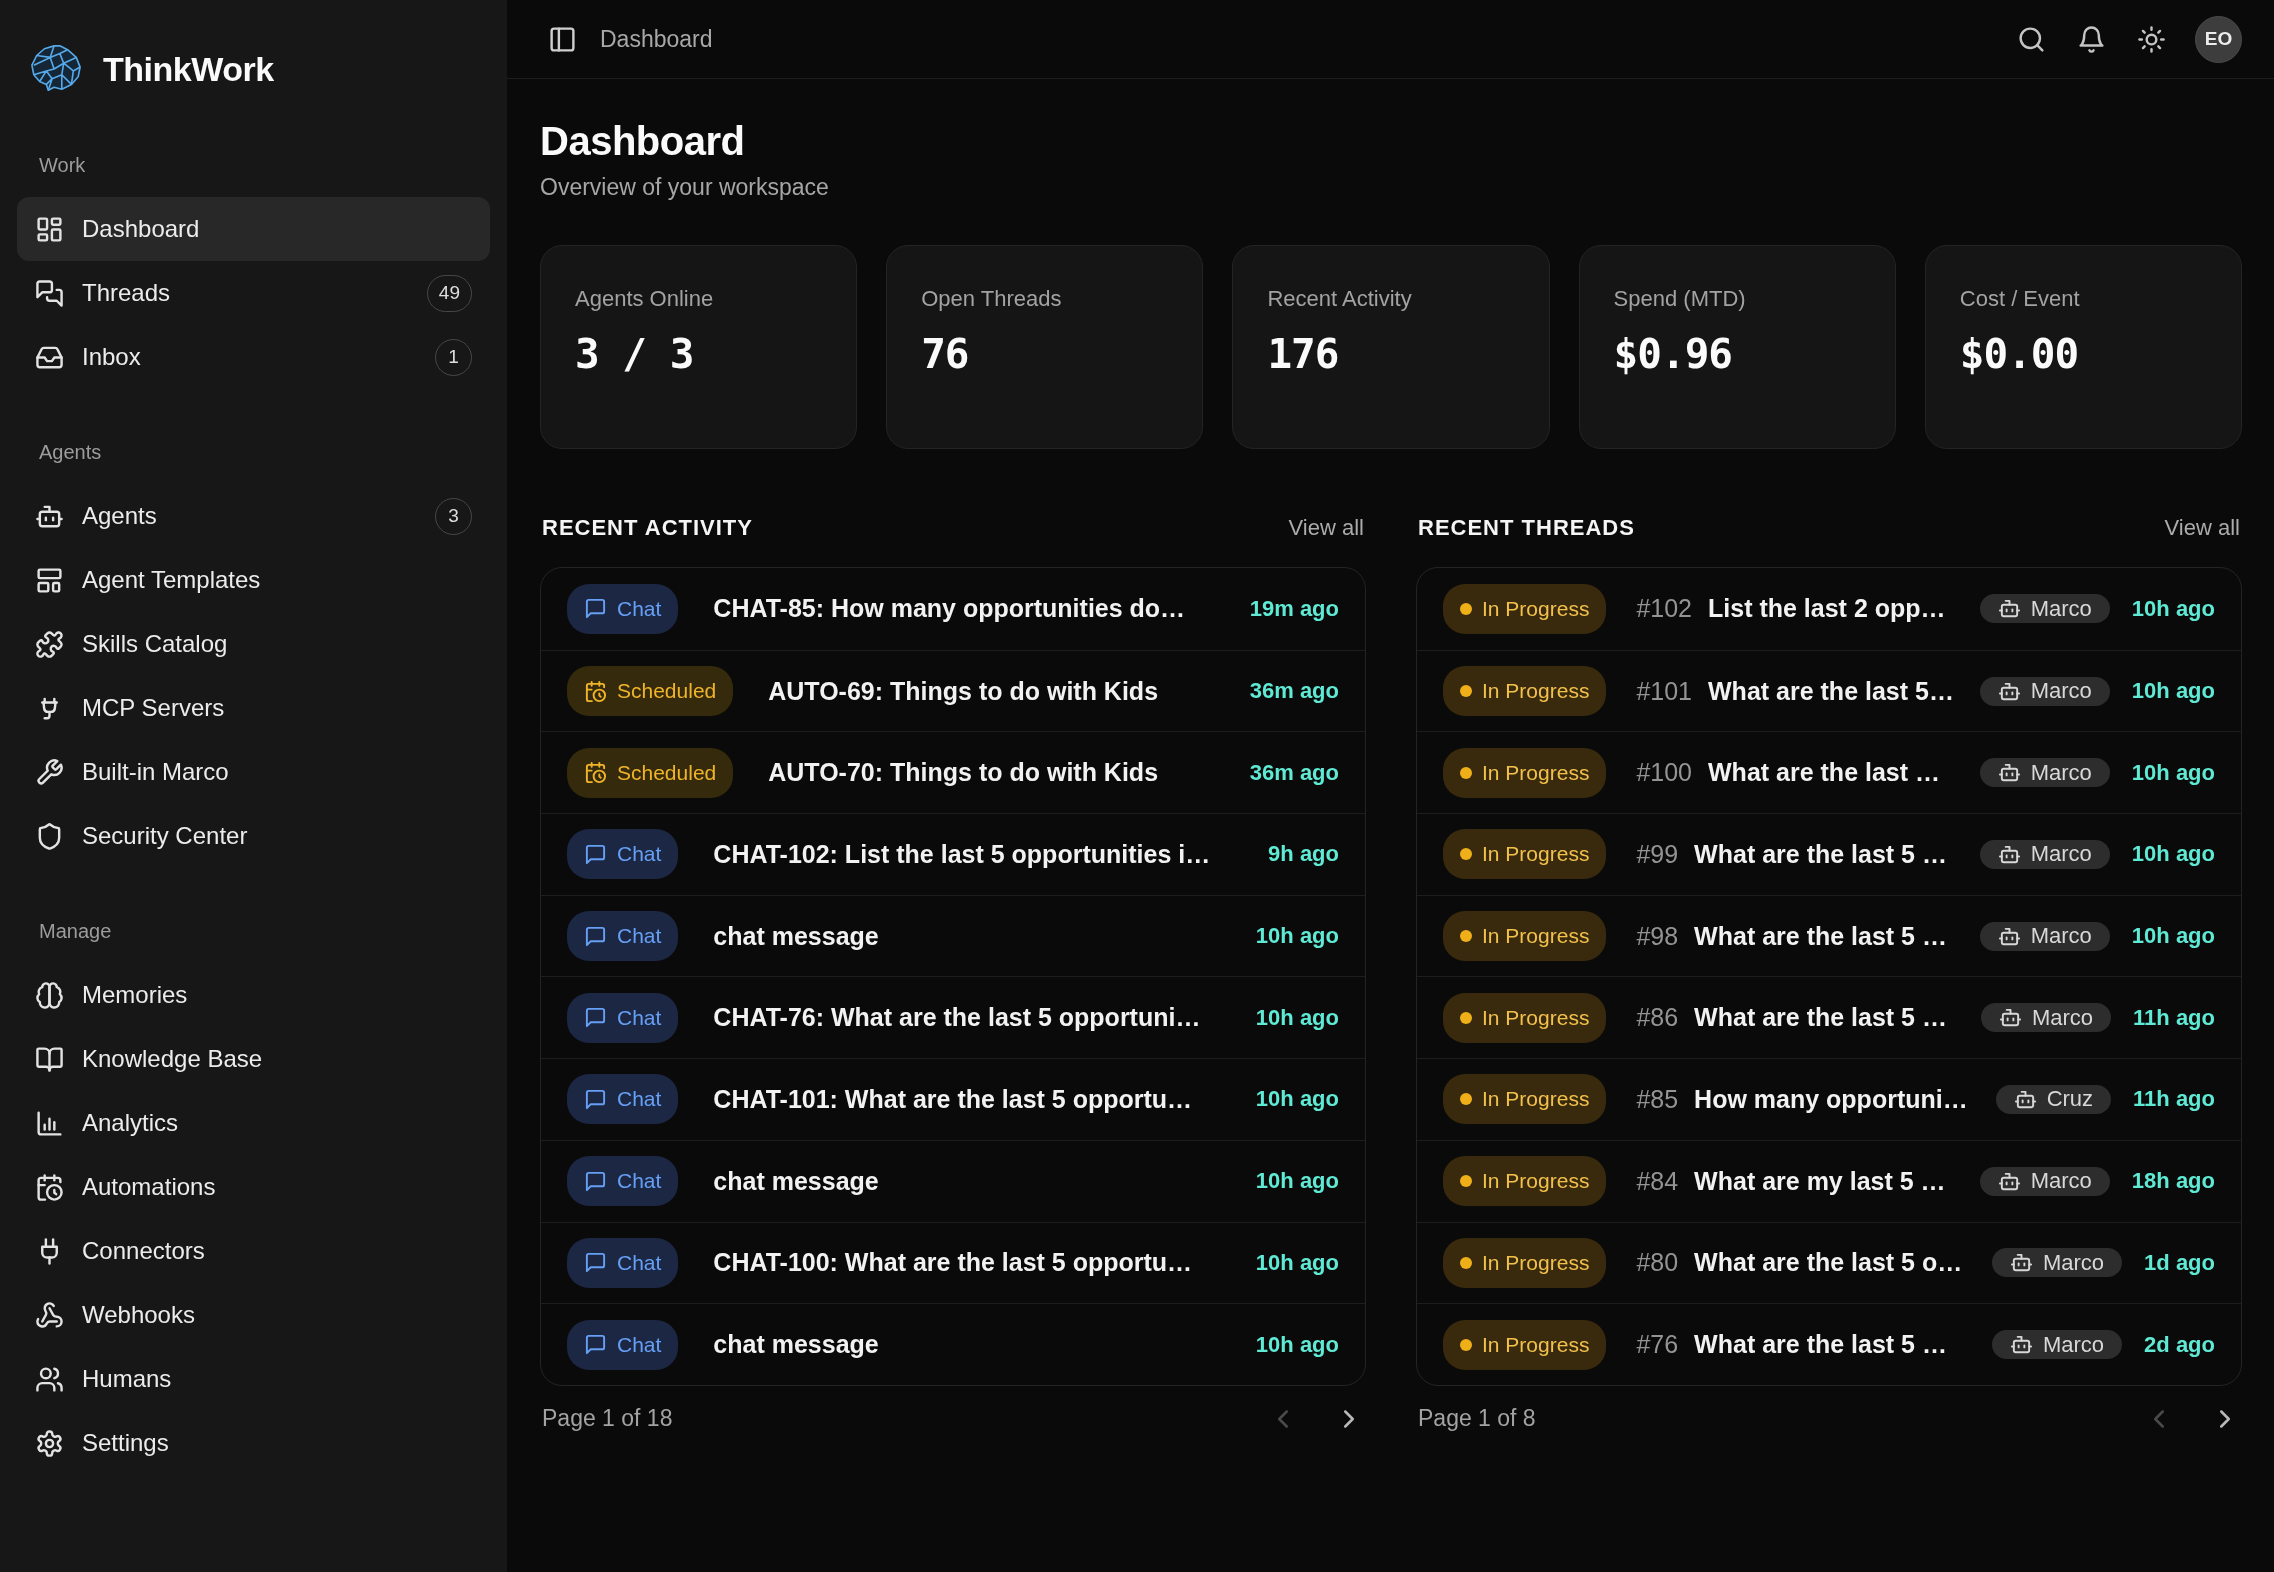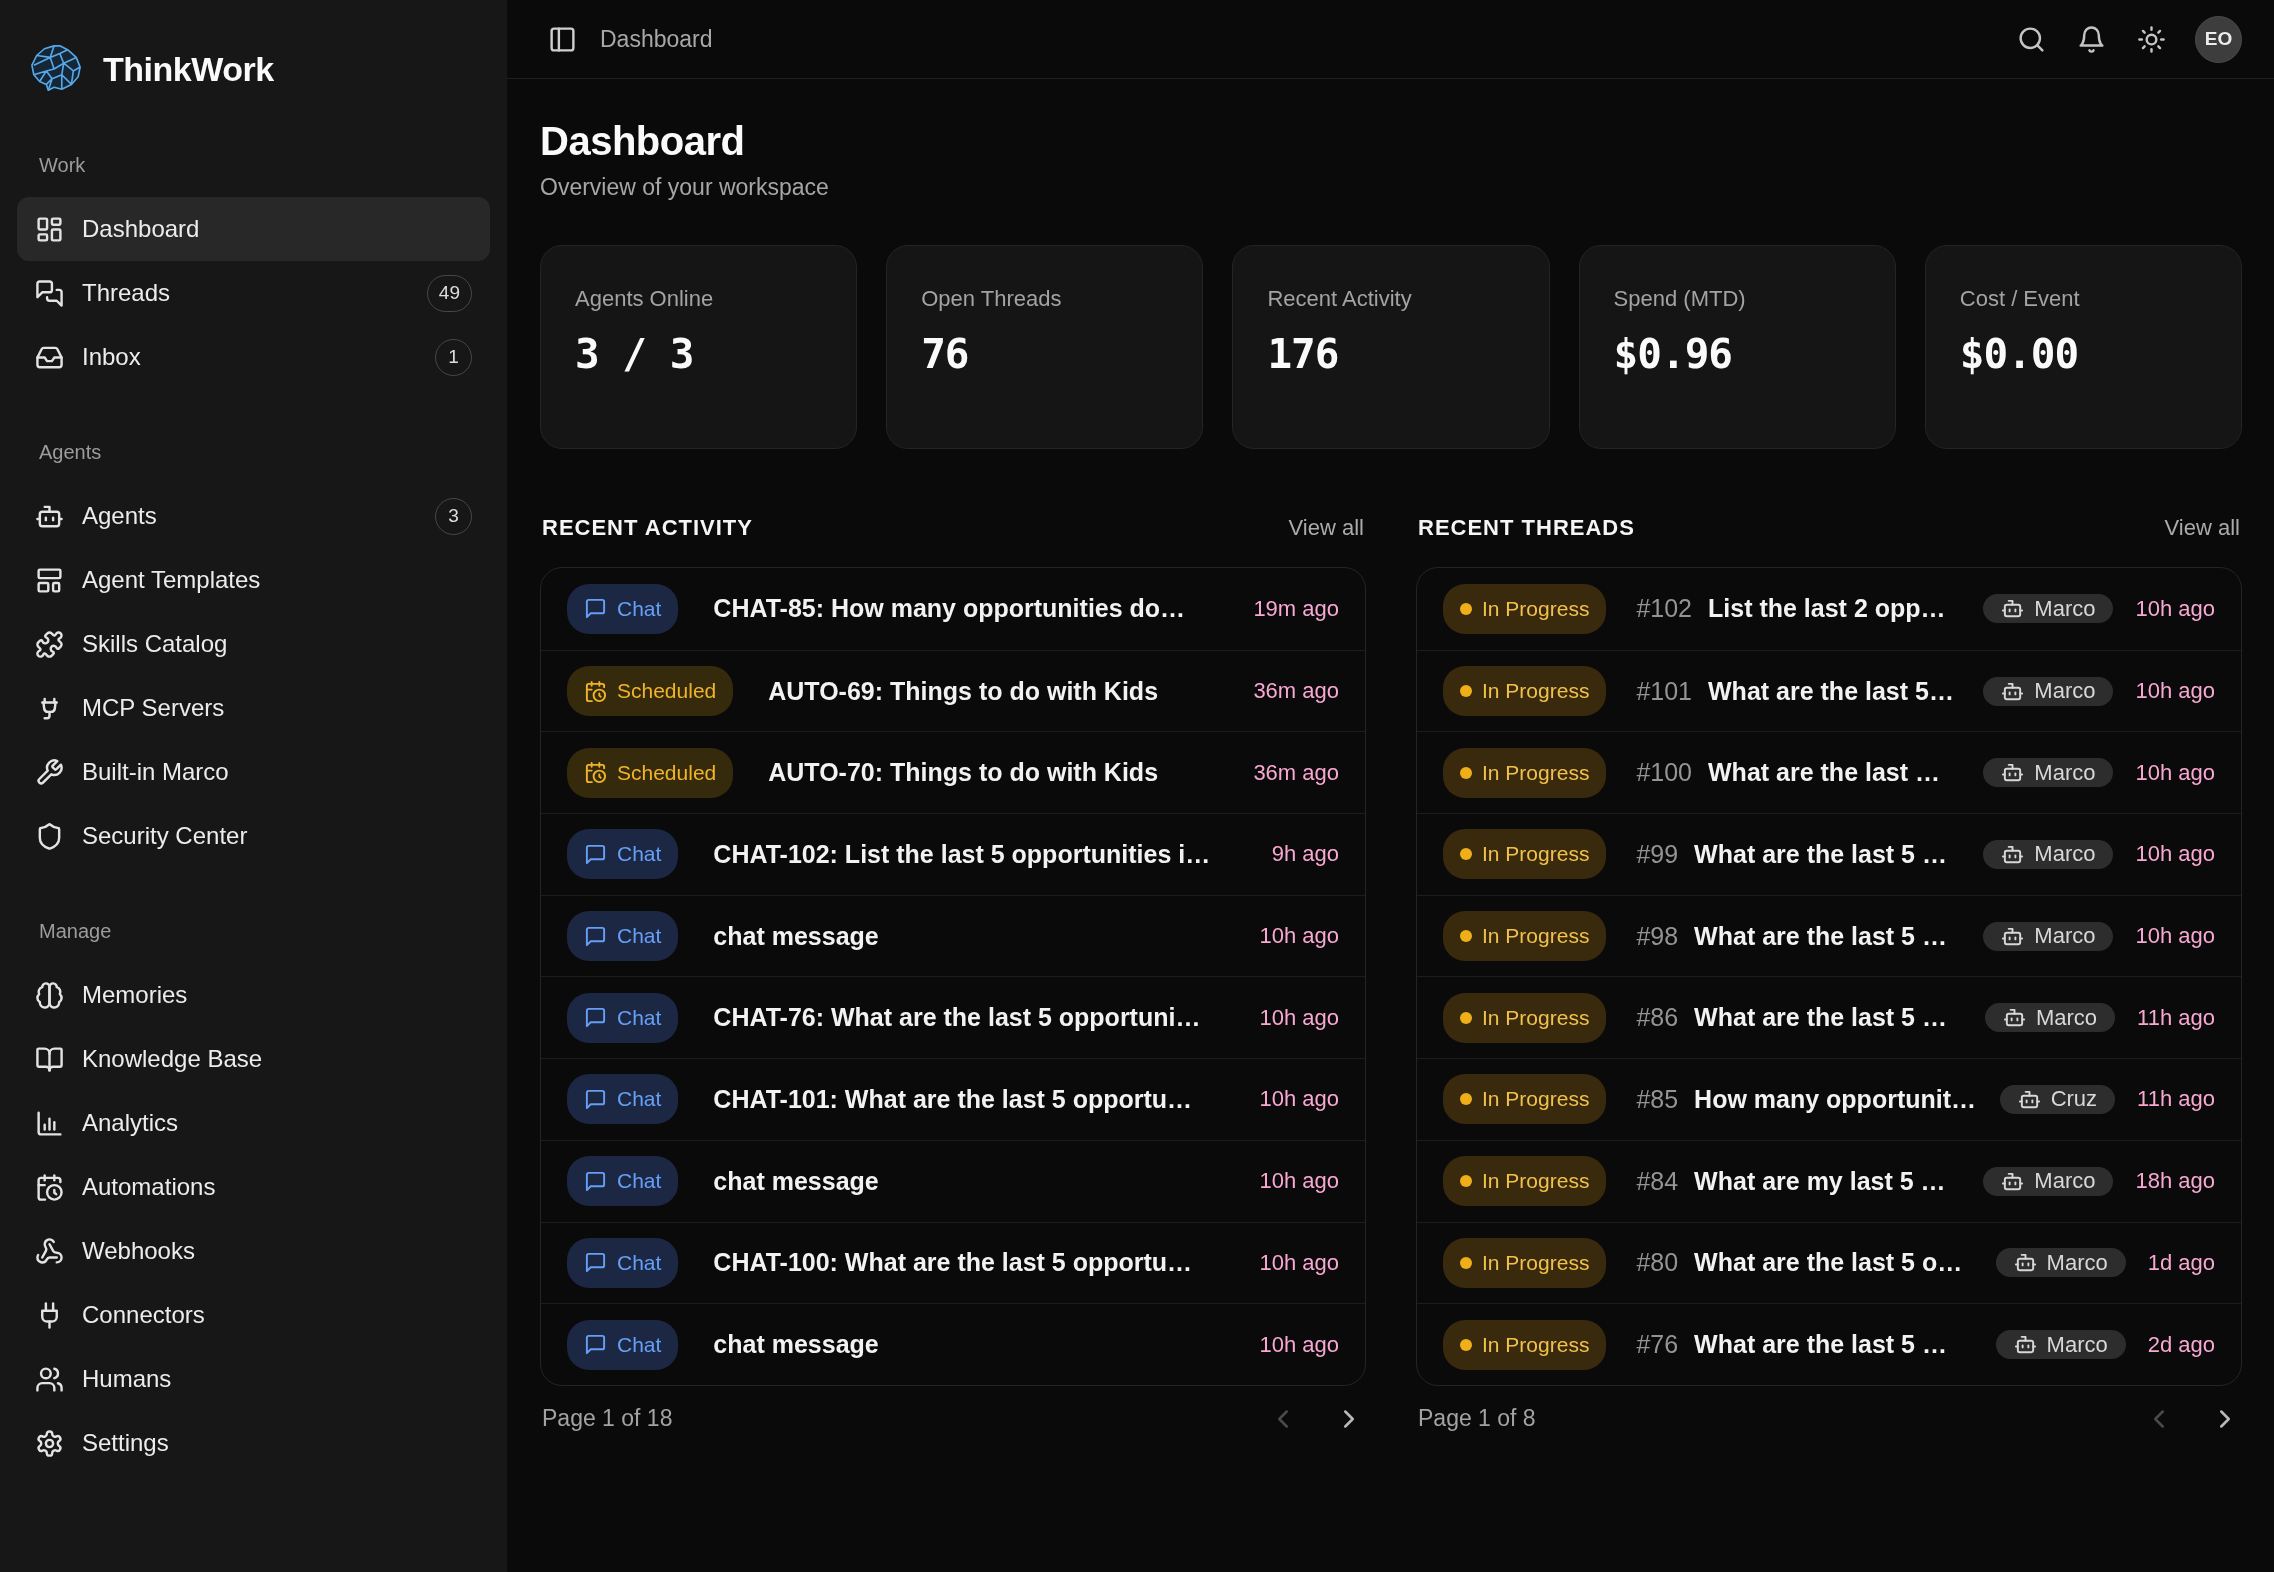--- a/index.html
+++ b/index.html
@@ -61,21 +61,21 @@
   .pill { display:inline-flex; align-items:center; gap:10px; height:50px; padding:0 17px;
           border-radius:22px; font-size:21px; font-weight:500; white-space:nowrap; flex:none; }
   .pill svg { width:23px; height:23px; }
   .pill.chat { background:#1c2743; color:#66a0f6; }
   .pill.scheduled { background:#362a0c; color:#f0b429; }
   .pill.inprogress { background:#3a2a0d; color:#f2c14b; }
   .dot { width:12px; height:12px; border-radius:50%; background:#efaf19; flex:none; }
 
   .row-title { margin-left:35px; font-size:25px; font-weight:600; color:#f2f2f2; flex:1; min-width:0;
                overflow:hidden; white-space:nowrap; text-overflow:ellipsis; }
-  .row-time { margin-left:22px; font-size:22px; color:#f9a8d4; white-space:nowrap; flex:none; }
+  .row-time { margin-left:22px; font-size:22px; color:#5eead4; white-space:nowrap; flex:none;font-weight:bold; }
 
   .thread-id { margin-left:30px; font-size:25px; color:#949494; flex:none; }
   .thread-title { margin-left:16px; font-size:25px; font-weight:600; color:#f2f2f2; flex:1; min-width:0;
                   overflow:hidden; white-space:nowrap; text-overflow:ellipsis; }
   .agent-chip { margin-left:20px; display:inline-flex; align-items:center; gap:10px; height:29px;
                 padding:0 18px; border-radius:22px; background:#2d2d2d; color:#d8d8d8;
                 font-size:22px; font-weight:500; flex:none; }
   .agent-chip svg { width:23px; height:23px; }
 
   .pager { margin-top:18px; display:flex; align-items:center; justify-content:space-between; padding:0 2px; }
@@ -233,37 +233,37 @@
               <path d="M3 10h5"></path>
               <path d="M17.5 17.5 16 16.3V14"></path>
               <circle cx="16" cy="16" r="6"></circle>
             </svg>
           </span>
           <span class="nav-label">Automations</span>
         </div>
         <div class="nav-item">
           <span class="nav-icon">
             <svg viewBox="0 0 24 24" fill="none" stroke="currentColor" stroke-width="2" stroke-linecap="round" stroke-linejoin="round">
-              <path d="M18 16.98h-5.99c-1.1 0-1.95.94-2.48 1.9A4 4 0 0 1 2 17c.01-.7.2-1.4.57-2"></path>
-              <path d="m6 17 3.13-5.78c.53-.97.1-2.18-.5-3.1a4 4 0 1 1 6.89-4.06"></path>
-              <path d="m12 6 3.13 5.73C15.66 12.7 16.9 13 18 13a4 4 0 0 1 0 8"></path>
-            </svg>
-          </span>
-          <span class="nav-label">Webhooks</span>
-        </div>
-        <div class="nav-item">
-          <span class="nav-icon">
-            <svg viewBox="0 0 24 24" fill="none" stroke="currentColor" stroke-width="2" stroke-linecap="round" stroke-linejoin="round">
               <path d="M12 22v-5"></path>
               <path d="M9 8V2"></path>
               <path d="M15 8V2"></path>
               <path d="M18 8v5a4 4 0 0 1-4 4h-4a4 4 0 0 1-4-4V8Z"></path>
             </svg>
           </span>
           <span class="nav-label">Connectors</span>
+        </div>
+        <div class="nav-item">
+          <span class="nav-icon">
+            <svg viewBox="0 0 24 24" fill="none" stroke="currentColor" stroke-width="2" stroke-linecap="round" stroke-linejoin="round">
+              <path d="M18 16.98h-5.99c-1.1 0-1.95.94-2.48 1.9A4 4 0 0 1 2 17c.01-.7.2-1.4.57-2"></path>
+              <path d="m6 17 3.13-5.78c.53-.97.1-2.18-.5-3.1a4 4 0 1 1 6.89-4.06"></path>
+              <path d="m12 6 3.13 5.73C15.66 12.7 16.9 13 18 13a4 4 0 0 1 0 8"></path>
+            </svg>
+          </span>
+          <span class="nav-label">Webhooks</span>
         </div>
         <div class="nav-item">
           <span class="nav-icon">
             <svg viewBox="0 0 24 24" fill="none" stroke="currentColor" stroke-width="2" stroke-linecap="round" stroke-linejoin="round">
               <path d="M16 21v-2a4 4 0 0 0-4-4H6a4 4 0 0 0-4 4v2"></path>
               <circle cx="9" cy="7" r="4"></circle>
               <path d="M22 21v-2a4 4 0 0 0-3-3.87"></path>
               <path d="M16 3.13a4 4 0 0 1 0 7.75"></path>
             </svg>
           </span>

